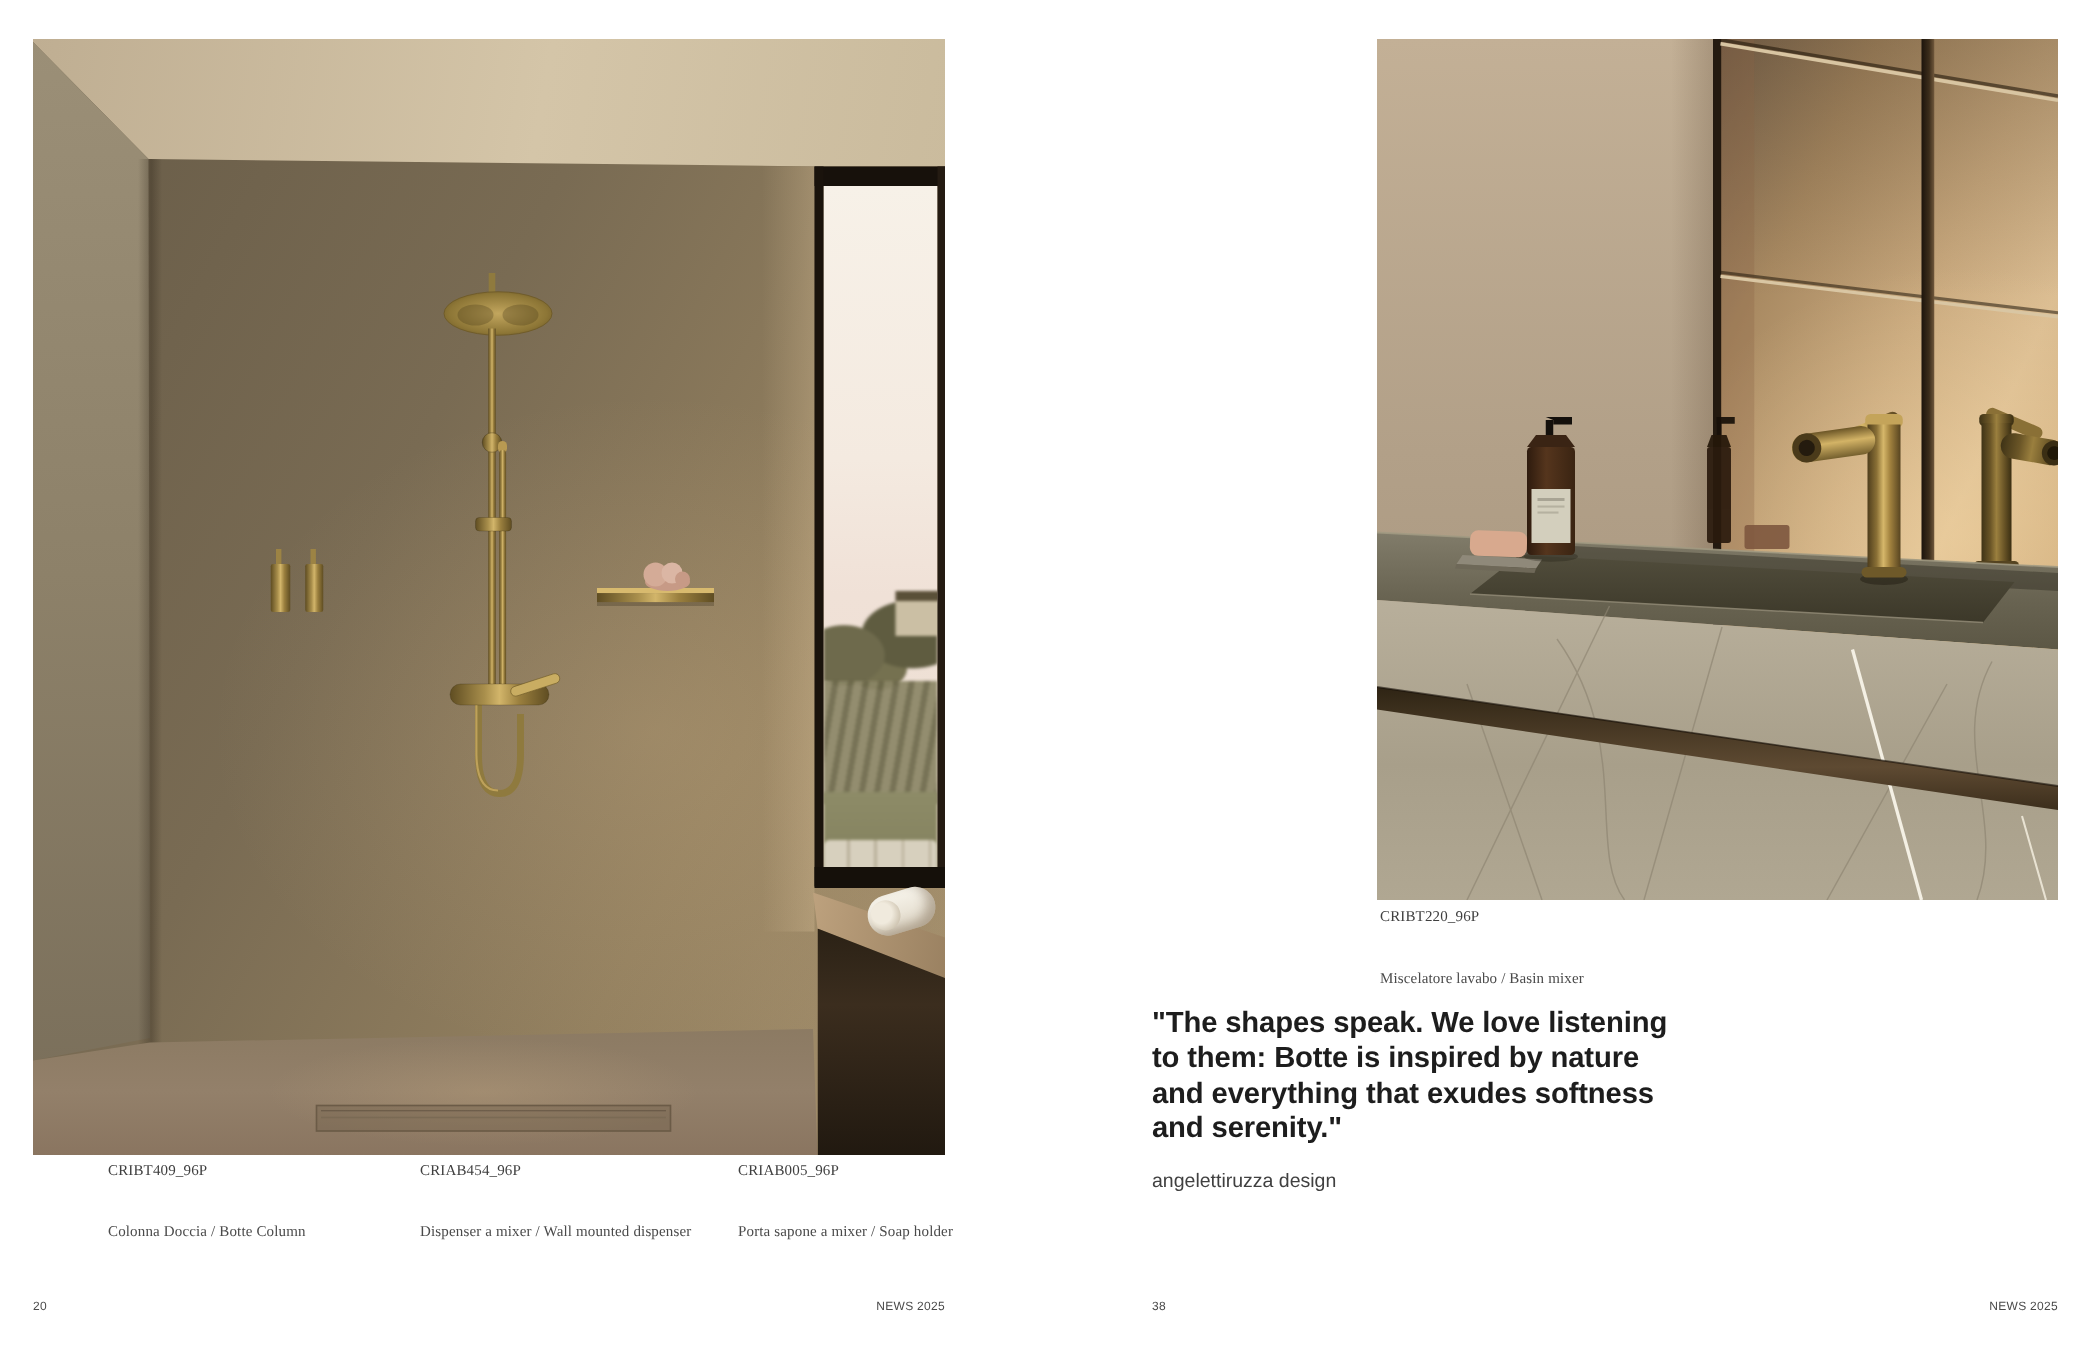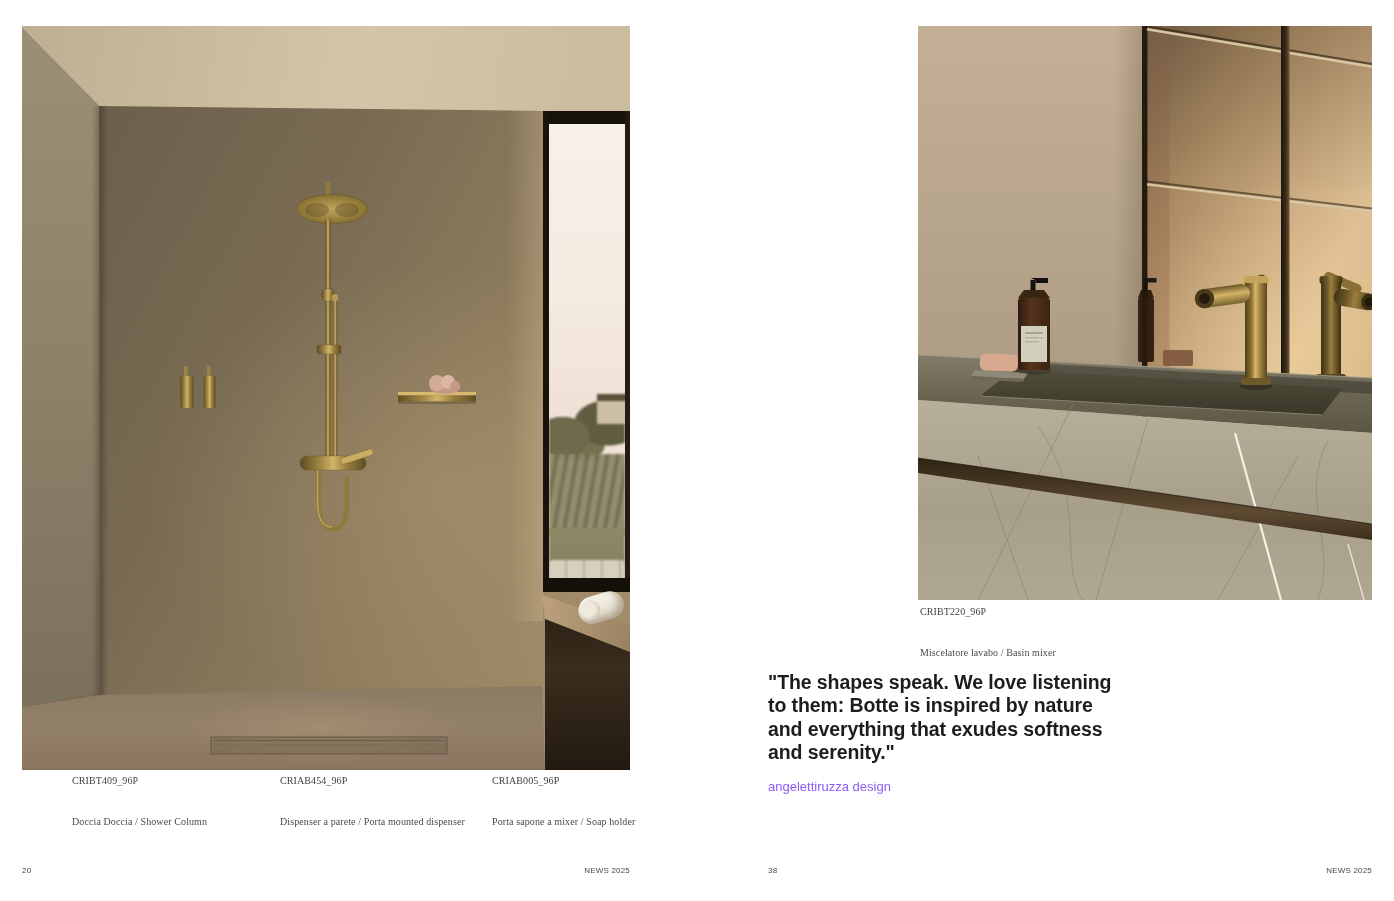--- a/index.html
+++ b/index.html
@@ -75,21 +75,21 @@
       linear-gradient(180deg,rgba(40,28,16,.22) 0%,rgba(0,0,0,0) 30%),
       linear-gradient(115deg,#7e6850 0%,#a98a62 22%,#c9a97e 45%,#dbbd92 62%,#cdab7c 80%,#bf9c6d 100%);}
   #photo-right svg{position:absolute;left:0;top:0;}
 
   
   .caption{position:absolute;top:776px;color:#3f3f3f;font-size:10px;line-height:9.8px;letter-spacing:.1px;font-family:Liberation Serif, serif;}
   .caption .cap-desc{color:#4a4a4a;margin-top:31px;}
   #caption-right{top:607px;left:920px;}
   #quote{left:768px;top:671px;width:420px;white-space:pre-line;
     font-size:19.5px;line-height:23.4px;font-weight:bold;color:#1d1d1d;letter-spacing:-.1px;}
-  #byline{left:768px;top:779px;font-size:13px;color:#8b5cf6;}
+  #byline{left:768px;top:779px;font-size:13px;color:#404040;}
   .footer{position:absolute;top:866px;font-size:8px;color:#4a4a4a;letter-spacing:.2px;text-align:right;}
 </style>
 </head>
 <body>
 
 <div id="spread">
 
   <div id="photo-left" class="abs">
     <div id="pl-backwall" class="abs"></div>
     <div id="pl-ceiling" class="abs"></div>
@@ -317,25 +317,25 @@
           <circle cx="286" cy="266.5" r="9.7" fill="#4a3a1a"></circle>
           <circle cx="286" cy="266.5" r="5.4" fill="#241b0e"></circle>
         </g>
         <rect x="323" y="352" width="30" height="7" rx="3.5" fill="#6e5929"></rect>
       </g>
     </svg>
   </div>
 
   <div class="caption" style="left:72px">
     <div class="cap-code">CRIBT409_96P</div>
-    <div class="cap-desc">Doccia Doccia / Shower Column</div>
+    <div class="cap-desc">Colonna Doccia / Botte Column</div>
   </div>
   <div class="caption" style="left:280px">
     <div class="cap-code">CRIAB454_96P</div>
-    <div class="cap-desc">Dispenser a parete / Porta mounted dispenser</div>
+    <div class="cap-desc">Dispenser a mixer / Wall mounted dispenser</div>
   </div>
   <div class="caption" style="left:492px">
     <div class="cap-code">CRIAB005_96P</div>
     <div class="cap-desc">Porta sapone a mixer / Soap holder</div>
   </div>
   <div class="caption" id="caption-right">
     <div class="cap-code">CRIBT220_96P</div>
     <div class="cap-desc">Miscelatore lavabo / Basin mixer</div>
   </div>
 

